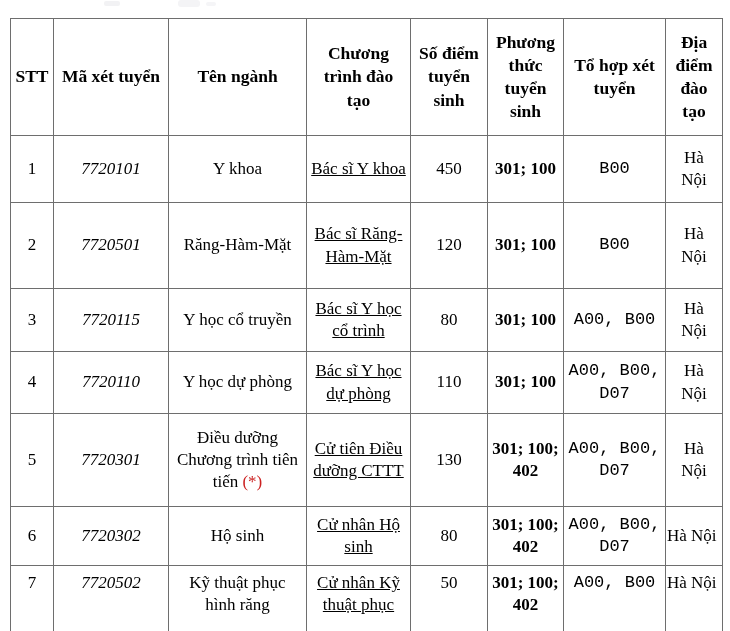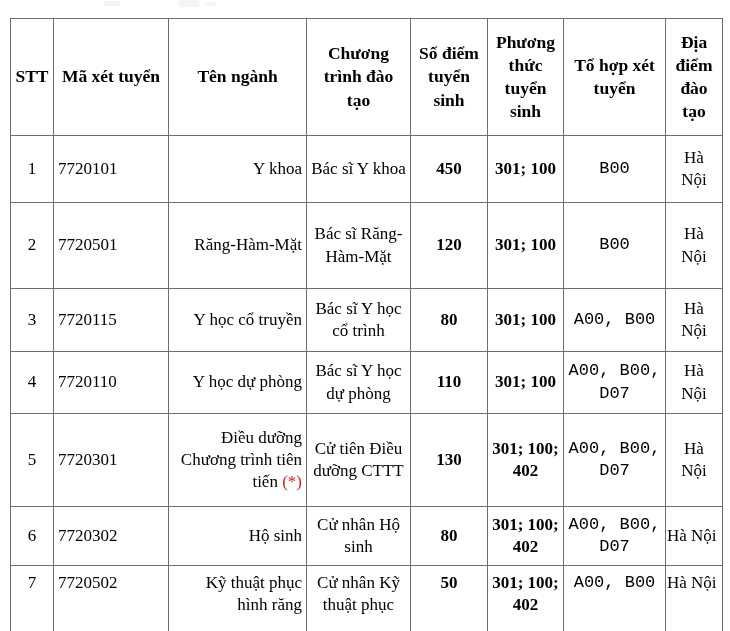--- a/index.html
+++ b/index.html
@@ -98,24 +98,24 @@
   col.c-code  { width: 115px; }
   col.c-name  { width: 138px; }
   col.c-prog  { width: 104px; }
   col.c-qty   { width: 77px; }
   col.c-meth  { width: 76px; }
   col.c-comb  { width: 102px; }
   col.c-loc   { width: 57px; }
 
   
   td.stt   { text-align: center; }
-  td.code  { text-align: left; }
-  td.name  { text-align: right; padding-left: 8px; }
-  td.prog  { text-align: center; }
-  td.qty   { text-align: center; font-weight: bold; }
+  td.code  { text-align: center; font-style: italic; }
+  td.name  { text-align: center; padding-left: 8px; }
+  td.prog  { text-align: center; text-decoration: underline; }
+  td.qty   { text-align: center; }
   td.meth  { text-align: center; font-weight: bold; }
   td.comb  { text-align: center; font-family: Liberation Mono, monospace; }
   td.loc   { text-align: center; }
 
   
   tr.r1 td { height: 66px; }
   tr.r2 td { height: 85px; }
   tr.r3 td { height: 62px; }
   tr.r4 td { height: 61px; }
   tr.r5 td { height: 92px; }

